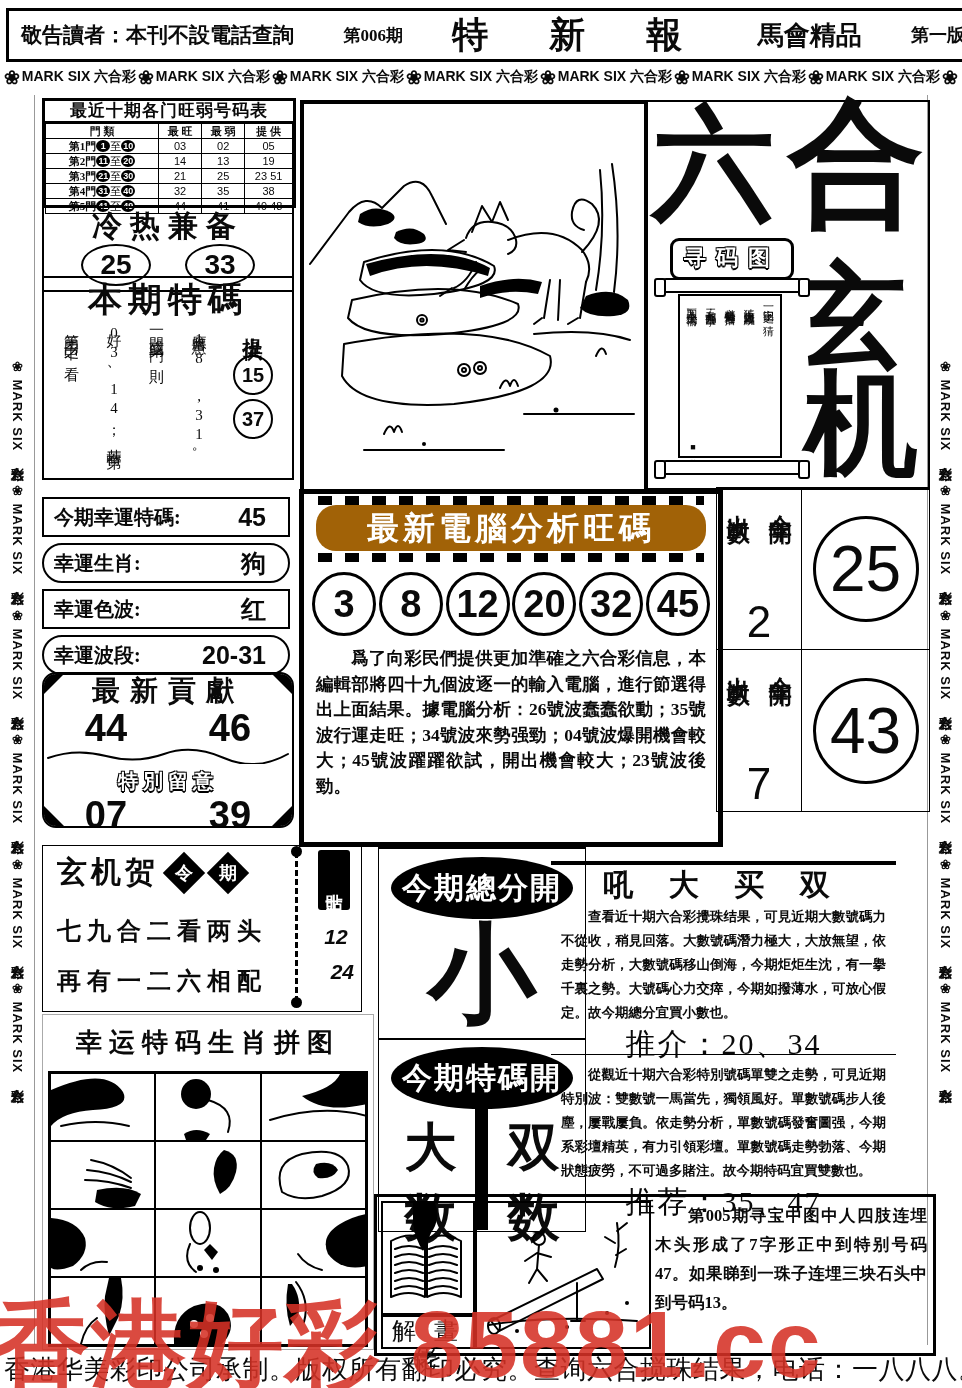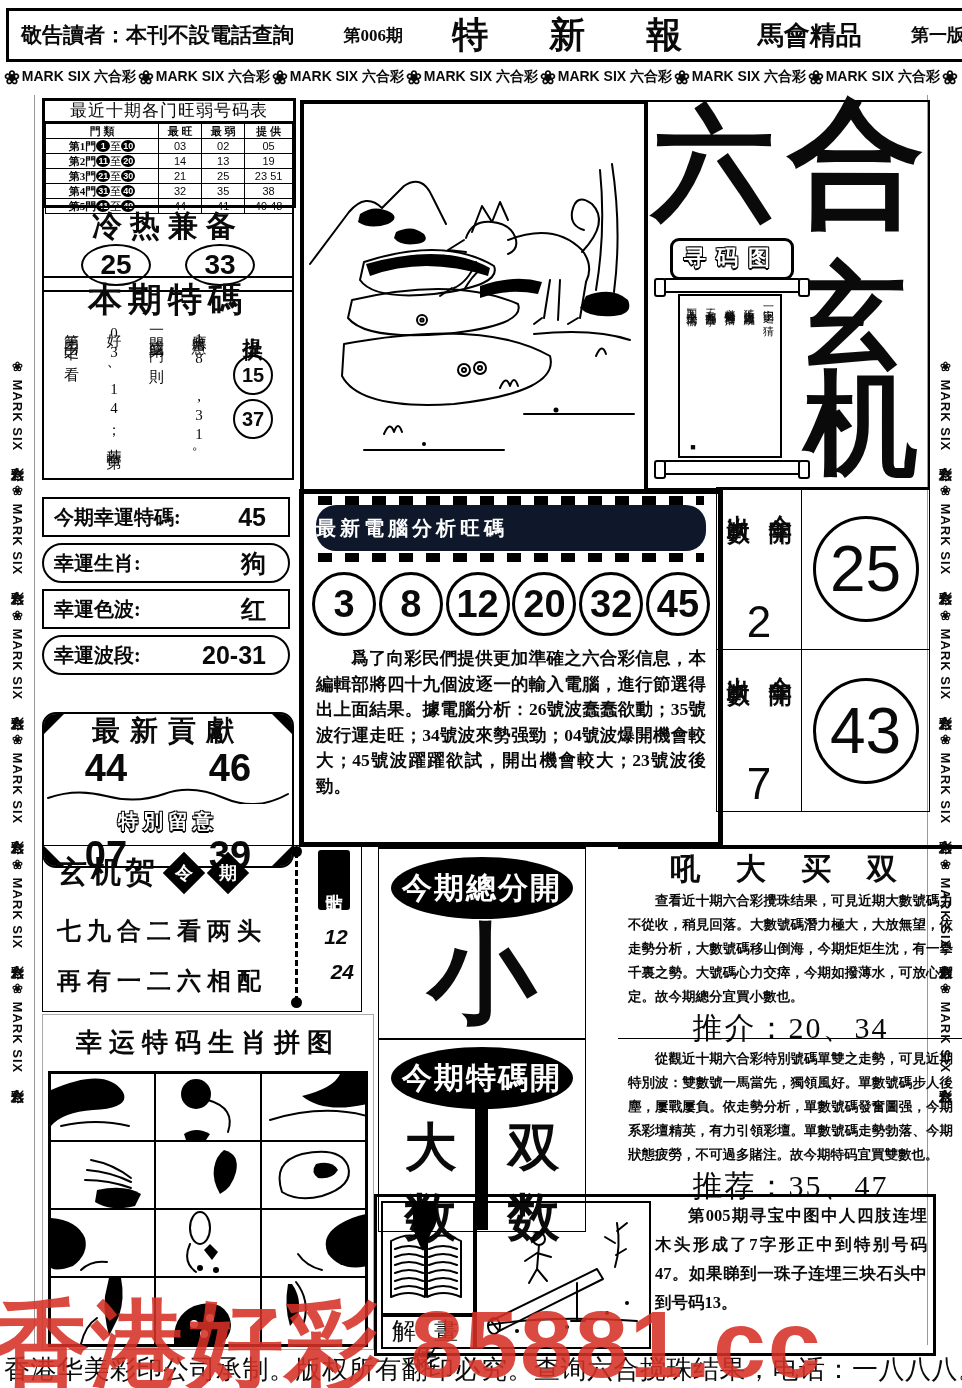--- a/index.html
+++ b/index.html
@@ -20,21 +20,21 @@
   #band .seg{white-space:nowrap;}
   .flw{font-size:19px;}
   
   .rail{top:95px;height:1250px;width:34px;writing-mode:vertical-rl;text-orientation:mixed;
         font:700 13px "Liberation Sans",sans-serif;letter-spacing:1px;text-align:center;line-height:34px;}
   #railL{left:0;border-right:1px solid #999;}
   #railR{right:0;border-left:1px solid #999;}
   .rail .seg{padding:10px 0;display:inline;}
   
   #hotbox{left:42px;top:98px;width:248px;height:104px;border:3px solid #000;background:#fff;}
-  #hotbox .ttl{font-size:17px;font-weight:400;text-align:center;letter-spacing:1px;
+  #hotbox .ttl{font-size:17px;font-weight:700;text-align:center;letter-spacing:1px;
                border-bottom:2px solid #000;line-height:20px;}
   #hotbox table{width:100%;border-collapse:collapse;}
   #hotbox th,#hotbox td{border:1px solid #000;font-size:11px;text-align:center;padding:0;line-height:14px;}
   #hotbox th{font-weight:700;}
   #hotbox td.num{font-family:"Liberation Sans",sans-serif;}
   .bcirc{display:inline-block;min-width:12px;height:12px;background:#000;color:#fff;border-radius:50%;
          font:700 9px/12px "Liberation Sans",sans-serif;padding:0 1px;vertical-align:1px;}
   
   #coldhot{left:42px;top:206px;width:248px;height:82px;border:2px solid #000;text-align:center;}
   #coldhot .ttl{font-size:30px;font-weight:700;letter-spacing:8px;line-height:36px;}
@@ -51,21 +51,21 @@
   .circ36{width:36px;height:36px;border:2px solid #000;border-radius:50%;text-align:center;
           font:700 20px/36px "Liberation Sans",sans-serif;margin-top:4px;}
   
   .lrow{left:42px;width:248px;height:40px;border:2px solid #000;display:flex;align-items:center;
         justify-content:space-between;padding:0 22px 0 10px;box-sizing:border-box;}
   .lrow.round{border-radius:22px;}
   .lrow .lab{font-size:20px;font-weight:700;}
   .lrow .val{font-size:25px;font-weight:700;font-family:"Liberation Sans",sans-serif;}
   .lrow .valcn{font-size:25px;font-weight:700;}
   
-  #contrib{left:42px;top:712px;width:248px;height:152px;border:2.5px solid #000;border-radius:14px;
+  #contrib{left:42px;top:672px;width:248px;height:152px;border:2.5px solid #000;border-radius:14px;
            text-align:center;overflow:hidden;}
   #contrib .ttl{font-size:28px;font-weight:700;letter-spacing:10px;line-height:34px;}
   #contrib .nums{display:flex;justify-content:space-around;font:700 38px/40px "Liberation Sans",sans-serif;}
   .outline{color:#fff;text-shadow:-1px -1px 0 #000,1px -1px 0 #000,-1px 1px 0 #000,1px 1px 0 #000,0 2px 0 #000;}
   #contrib .note{font-size:20px;font-weight:700;letter-spacing:5px;}
   .tri{width:0;height:0;border:11px solid transparent;}
   .tl{top:-1px;left:-1px;border-top-color:#000;border-left-color:#000;}
   .tr{top:-1px;right:-1px;border-top-color:#000;border-right-color:#000;}
   .bl{bottom:-1px;left:-1px;border-bottom-color:#000;border-left-color:#000;}
   .br{bottom:-1px;right:-1px;border-bottom-color:#000;border-right-color:#000;}
@@ -112,37 +112,37 @@
   .cntL .labs{display:flex;flex-direction:row-reverse;justify-content:space-around;padding-top:8px;}
   .cntL .vtxt{font-size:23px;font-weight:600;letter-spacing:4px;}
   .cntL .n{position:absolute;bottom:2px;left:0;right:0;text-align:center;
            font:44px "Liberation Sans",sans-serif;}
   .cntR{flex:1;display:flex;align-items:center;justify-content:center;}
   .bigcirc{width:100px;height:100px;border:3px solid #000;border-radius:50%;text-align:center;
            font:64px/100px "Liberation Sans",sans-serif;}
   
   #comp{left:300px;top:490px;width:414px;height:348px;border:4px solid #000;box-shadow:0 0 0 1px #000;}
   .ticks{height:9px;margin:2px 14px 0;background:repeating-linear-gradient(90deg,#000 0 14px,transparent 14px 27px);}
-  #comp .banner{margin:0 12px;height:46px;background:#0f172a;border-radius:20px;color:#fff;text-align:left;
-       font-size:20px;font-weight:700;letter-spacing:4px;line-height:46px;}
+  #comp .banner{margin:0 12px;height:46px;background:#a16207;border-radius:20px;color:#fff;text-align:center;
+       font-size:32px;font-weight:700;letter-spacing:4px;line-height:46px;}
   #comp .nums{display:flex;justify-content:space-between;padding:10px 8px 0;}
   .ncirc{width:58px;height:58px;border:3px solid #000;border-radius:50%;text-align:center;
          font:700 38px/58px "Liberation Sans",sans-serif;}
   #comp .para{padding:10px 12px 0;font-size:17.5px;font-weight:600;line-height:25.5px;
               text-align:justify;text-indent:2em;}
   
   #totopen{left:378px;top:845px;width:206px;height:190px;border:1px solid #000;border-top:4px solid #000;text-align:center;}
   .ebanner{margin:8px auto 0;width:182px;height:62px;background:#000;border-radius:50%;color:#fff;
            font-size:30px;font-weight:700;letter-spacing:2px;line-height:62px;text-align:center;}
   #totopen .val{font-size:108px;font-weight:700;line-height:112px;}
   #specopen{left:378px;top:1038px;width:206px;height:192px;border:1px solid #000;text-align:center;}
   #specopen .pair{display:flex;justify-content:space-around;align-items:center;margin-top:4px;position:relative;}
   #specopen .pair .w{font-size:52px;font-weight:700;}
   #vbar{left:475px;top:1095px;width:13px;height:135px;background:#000;}
-  .rsec{left:618px;width:345px;border-top:4px solid #000;}
+  .rsec{left:551px;width:345px;border-top:4px solid #000;margin-top:16px;}
   #roar{top:845px;height:190px;}
   #roar .ttl{font-size:30px;font-weight:700;letter-spacing:14px;text-align:center;line-height:40px;}
   .hand{font-size:13.5px;line-height:24px;text-align:justify;text-indent:2em;padding:0 10px;font-weight:600;}
   .recm{font-size:30px;text-align:center;letter-spacing:2px;line-height:38px;}
   #oddeven{top:1038px;height:192px;border-top:1px solid #000;padding-top:8px;box-sizing:border-box;}
   
   #bstrip{left:374px;top:1194px;width:556px;height:156px;border:3px solid #000;}
   #bookp{left:4px;top:4px;width:90px;height:110px;border:2px solid #000;}
   #interp{left:4px;top:118px;width:90px;height:30px;border:2px solid #000;text-align:center;
           font-size:24px;font-weight:400;letter-spacing:6px;line-height:28px;}

